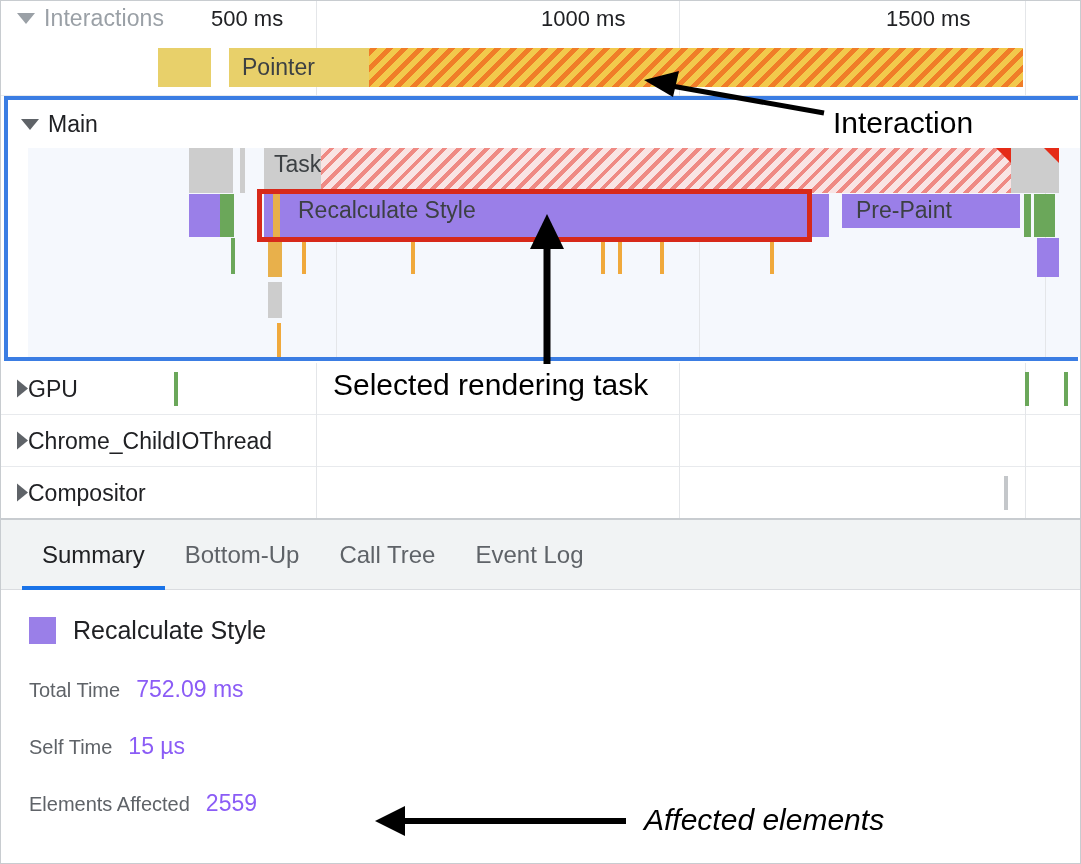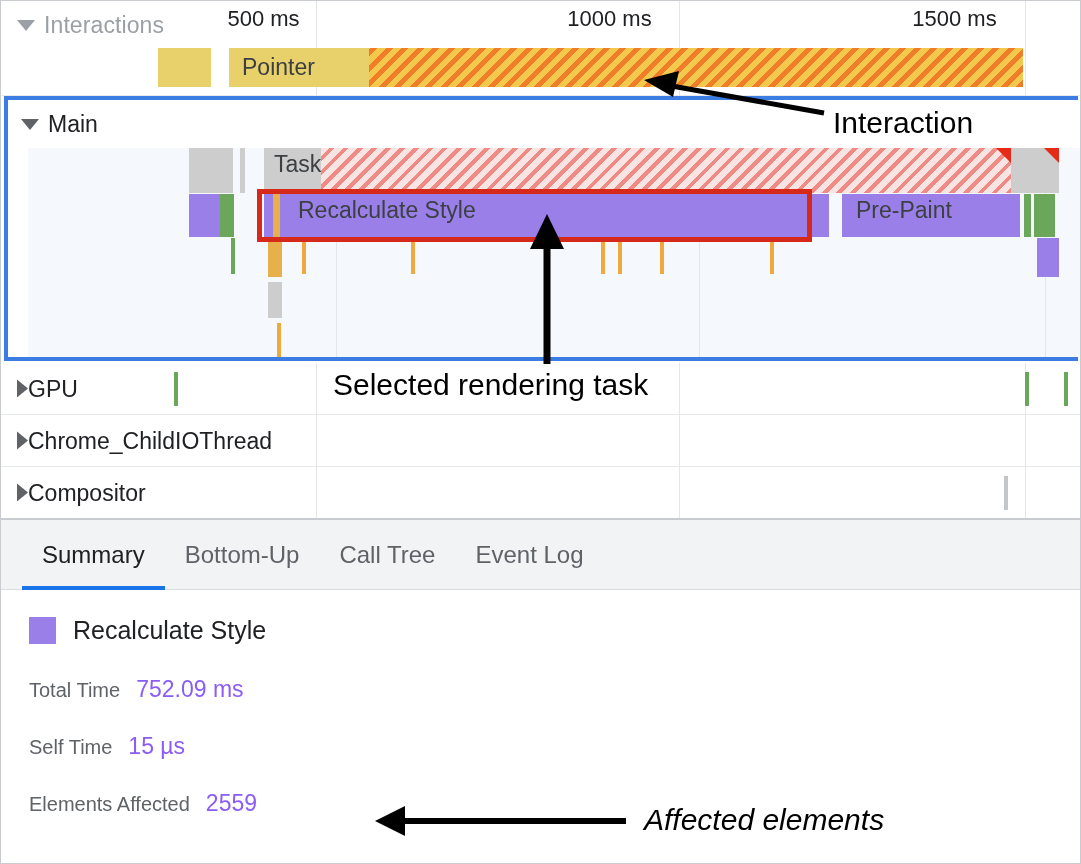--- a/index.html
+++ b/index.html
@@ -18,27 +18,27 @@
   }
 
   
   #ruler {
     position: absolute; left: 0; top: 0; width: 1079px; height: 38px;
     background: #ffffff;
   }
   .tick-label {
     position: absolute; top: 5px;
     font-size: 22px; color: #202124;
-    text-align: center;
+    text-align: left;
     white-space: nowrap;
   }
 
   
   #interactions-header {
-    position: absolute; left: 0; top: 11px;
+    position: absolute; left: 0; top: 4px;
     display: flex; align-items: center; gap: 9px;
     padding-left: 16px;
     z-index: 5;
   }
   .tri-down {
     width: 0; height: 0;
     border-left: 9px solid transparent;
     border-right: 9px solid transparent;
     border-top: 11px solid #9aa0a6;
   }
@@ -250,21 +250,21 @@
         <span class="long-task-corner" style="right:0px;"></span>
       </div>
 
       <div class="fc" style="left:161px; top:46px; width:31px; height:43px; background:#9a7fe8;"></div>
       <div class="fc" style="left:192px; top:46px; width:14px; height:43px; background:#6ba75a;"></div>
       <div class="fc" style="left:236px; top:46px; width:9px; height:43px; background:#9a7fe8;"></div>
       <div class="fc" style="left:245px; top:46px; width:7px; height:43px; background:#e8b04b;"></div>
       <div class="fc" style="left:252px; top:46px; width:549px; height:43px; background:#9a7fe8;">
         <span class="fc-label" style="left:18px;">Recalculate Style</span>
       </div>
-      <div class="fc" style="left:814px; top:46px; width:178px; height:43px; background:#9a7fe8;">
+      <div class="fc" style="left:814px; top:46px; width:178px; height:34px; background:#9a7fe8;">
         <span class="fc-label" style="left:14px;">Pre-Paint</span>
       </div>
       <div class="fc" style="left:996px; top:46px; width:7px; height:43px; background:#6ba75a;"></div>
       <div class="fc" style="left:1006px; top:46px; width:21px; height:43px; background:#6ba75a;"></div>
 
       <div class="fc" style="left:203px; top:90px; width:4px; height:36px; background:#6ba75a;"></div>
       <div class="fc" style="left:240px; top:90px; width:14px; height:39px; background:#e8b04b;"></div>
       <div class="fc" style="left:274px; top:90px; width:4px; height:36px; background:#f0a93c;"></div>
       <div class="fc" style="left:383px; top:90px; width:4px; height:36px; background:#f0a93c;"></div>
       <div class="fc" style="left:573px; top:90px; width:4px; height:36px; background:#f0a93c;"></div>

